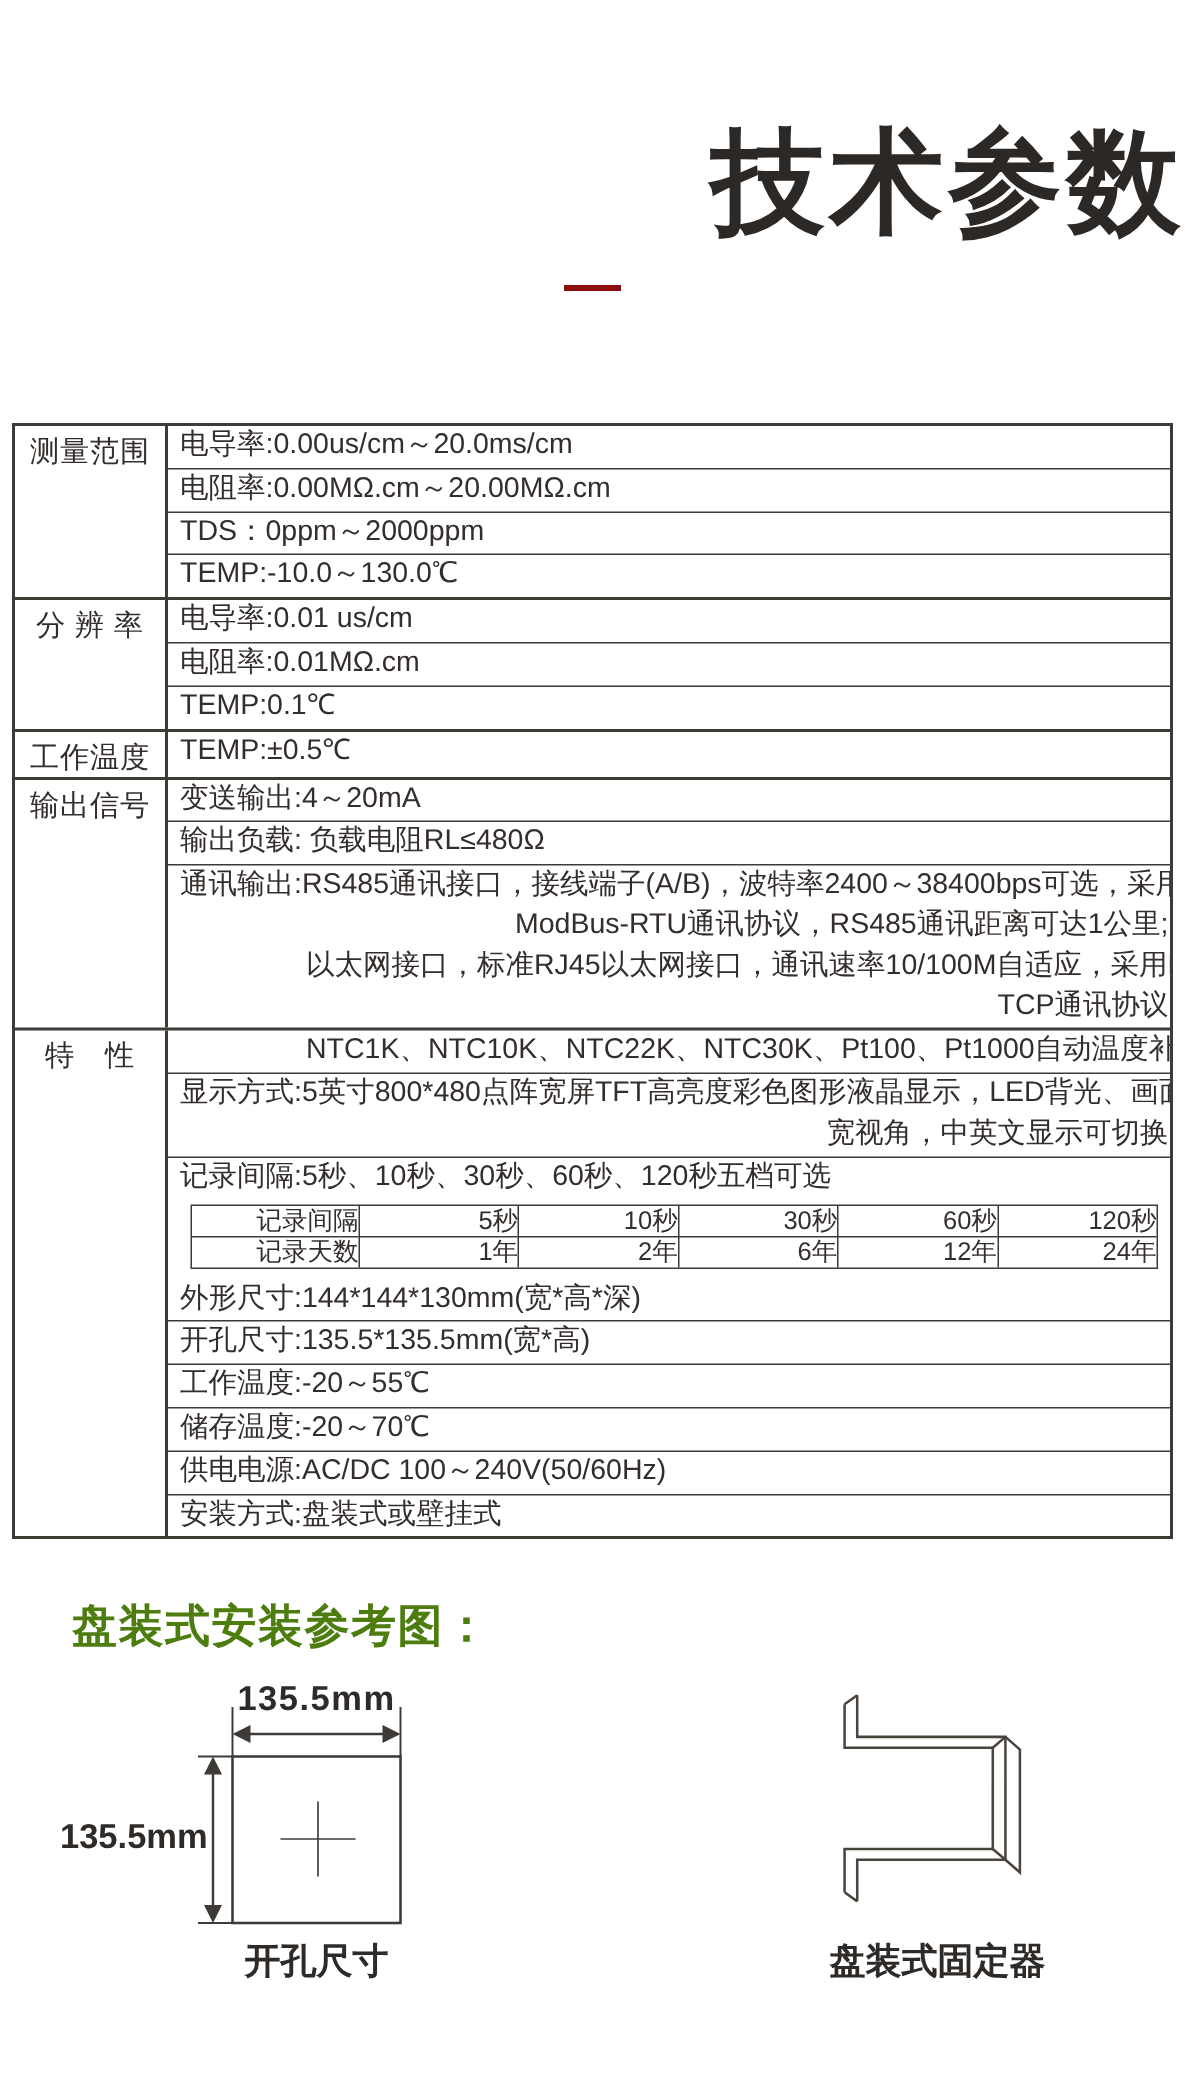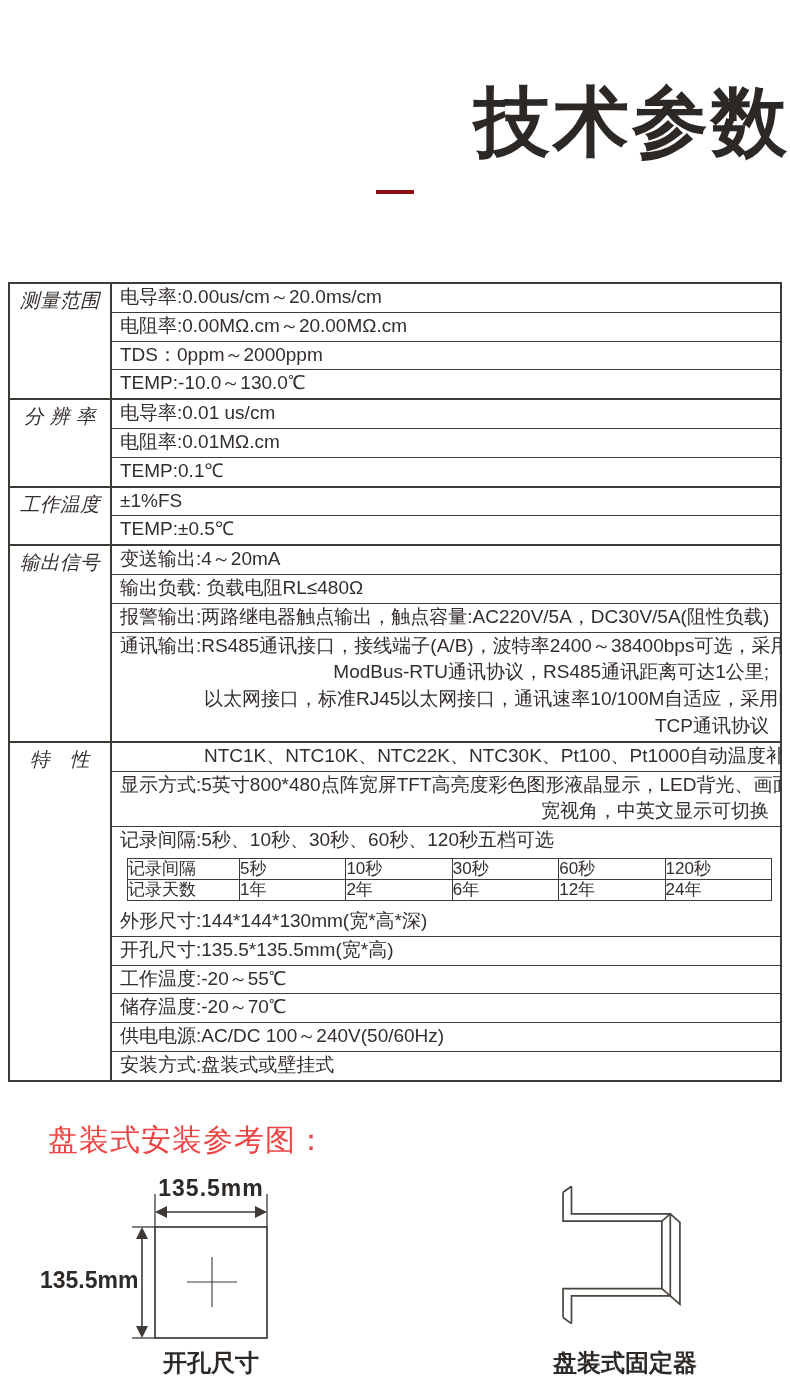--- a/index.html
+++ b/index.html
@@ -18,43 +18,43 @@
   
   .spec {
     margin: 88px auto 0; width: 774px;
     border: 2.5px solid #3e3a36; background: #fff;
   }
   .group { display: flex; border-top: 2px solid #3e3a36; }
   .group:first-child { border-top: none; }
   .glabel {
     flex: 0 0 102px; border-right: 2px solid #3e3a36;
     text-align: center; font-size: 19.5px; padding-top: 3px;
-    letter-spacing: 0.5px; white-space: pre; font-style: italic;
+    letter-spacing: 0.5px; white-space: pre;
   }
   .rows { flex: 1; min-width: 0; }
-  .vrow { border-top: 1.5px solid #3e3a36; padding: 0 11px 1px 8px; font-size: 19px; overflow: hidden; }
+  .vrow { border-top: 1.5px solid #3e3a36; padding: 0 1px 1px 8px; font-size: 19px; overflow: hidden; }
   .rows .vrow:first-child { border-top: none; }
   .line { line-height: 26.8px; white-space: nowrap; }
   .cont { padding-left: 84px; text-align: right; }
 
   
   .rec-table {
     margin: 4px 0 7px 7px; width: 645px;
     border: 1.5px solid #3e3a36;
     display: grid; grid-template-columns: 111px repeat(5, 1fr);
-    font-size: 17px; text-align: left;
+    font-size: 17px; text-align: right;
   }
   .rec-cell { border-left: 1.5px solid #3e3a36; border-top: 1.5px solid #3e3a36; line-height: 20px; }
   .rec-cell:nth-child(-n+6) { border-top: none; }
   .rec-cell:nth-child(6n+1) { border-left: none; }
 
   
   .ref-heading {
-    margin: 38px 0 0 48px; font-size: 30px; font-weight: 400;
-    letter-spacing: 1px; color: #ef4444;
+    margin: 38px 0 0 48px; font-size: 30px; font-weight: 700;
+    letter-spacing: 1px; color: #4d7c0f;
   }
   .diagrams { position: relative; height: 215px; margin-top: 14px; }
 
   .cutout { position: absolute; left: 40px; top: 0; width: 240px; height: 210px; }
   .cutout-svg { position: absolute; left: 0; top: 0; }
   .dim-top {
     position: absolute; left: 112px; top: 0; width: 118px; text-align: center;
     font-size: 23px; font-weight: 600; letter-spacing: 1px; color: #2e2a27;
   }
   .dim-left {
@@ -111,39 +111,33 @@
       <div class="vrow">
           <div class="line">TEMP:0.1℃</div>
         </div>
     </div>
   </div>
 
   <div class="group">
     <div class="glabel">工作温度</div>
     <div class="rows">
       <div class="vrow">
-          <div class="line">±1%FS</div>
-        </div>
-      <div class="vrow">
           <div class="line">TEMP:±0.5℃</div>
         </div>
     </div>
   </div>
 
   <div class="group">
     <div class="glabel">输出信号</div>
     <div class="rows">
       <div class="vrow">
           <div class="line">变送输出:4～20mA</div>
         </div>
       <div class="vrow">
           <div class="line">输出负载: 负载电阻RL≤480Ω</div>
-        </div>
-      <div class="vrow">
-          <div class="line">报警输出:两路继电器触点输出，触点容量:AC220V/5A，DC30V/5A(阻性负载)</div>
         </div>
       <div class="vrow">
         <div class="line">通讯输出:RS485通讯接口，接线端子(A/B)，波特率2400～38400bps可选，采用</div>
         <div class="line cont">ModBus-RTU通讯协议，RS485通讯距离可达1公里;</div>
         <div class="line cont">以太网接口，标准RJ45以太网接口，通讯速率10/100M自适应，采用ModBus-</div>
         <div class="line cont">TCP通讯协议</div>
       </div>
     </div>
   </div>
 

